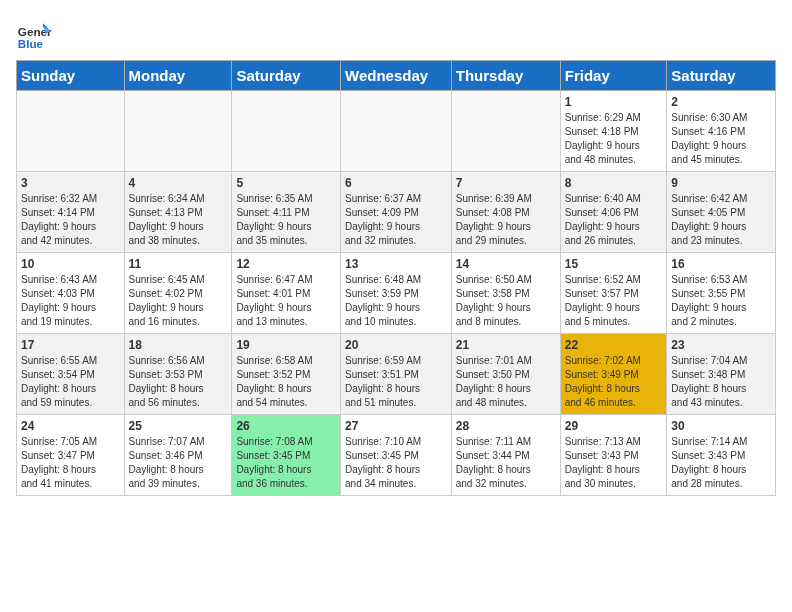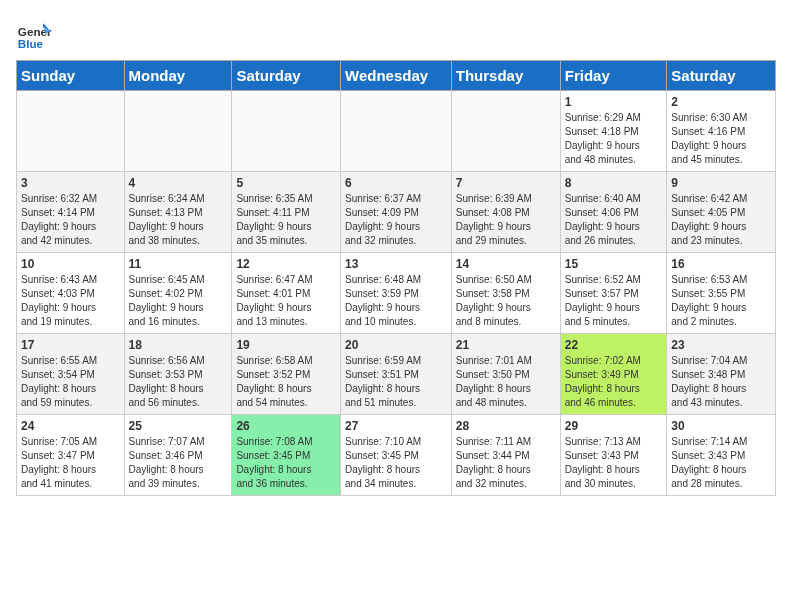--- a/index.html
+++ b/index.html
@@ -264,21 +264,21 @@
 Daylight: 8 hours
 and 51 minutes.</div>
         </td>
         <td style="background: rgb(242, 242, 242);">
           <span class="day-num">21</span>
           <div class="day-info" style="white-space: pre-line;">Sunrise: 7:01 AM
 Sunset: 3:50 PM
 Daylight: 8 hours
 and 48 minutes.</div>
         </td>
-        <td style="background: #bef264;">
+        <td style="background: #eab308;">
           <span class="day-num">22</span>
           <div class="day-info" style="white-space: pre-line;">Sunrise: 7:02 AM
 Sunset: 3:49 PM
 Daylight: 8 hours
 and 46 minutes.</div>
         </td>
         <td style="background: rgb(242, 242, 242);">
           <span class="day-num">23</span>
           <div class="day-info" style="white-space: pre-line;">Sunrise: 7:04 AM
 Sunset: 3:48 PM

